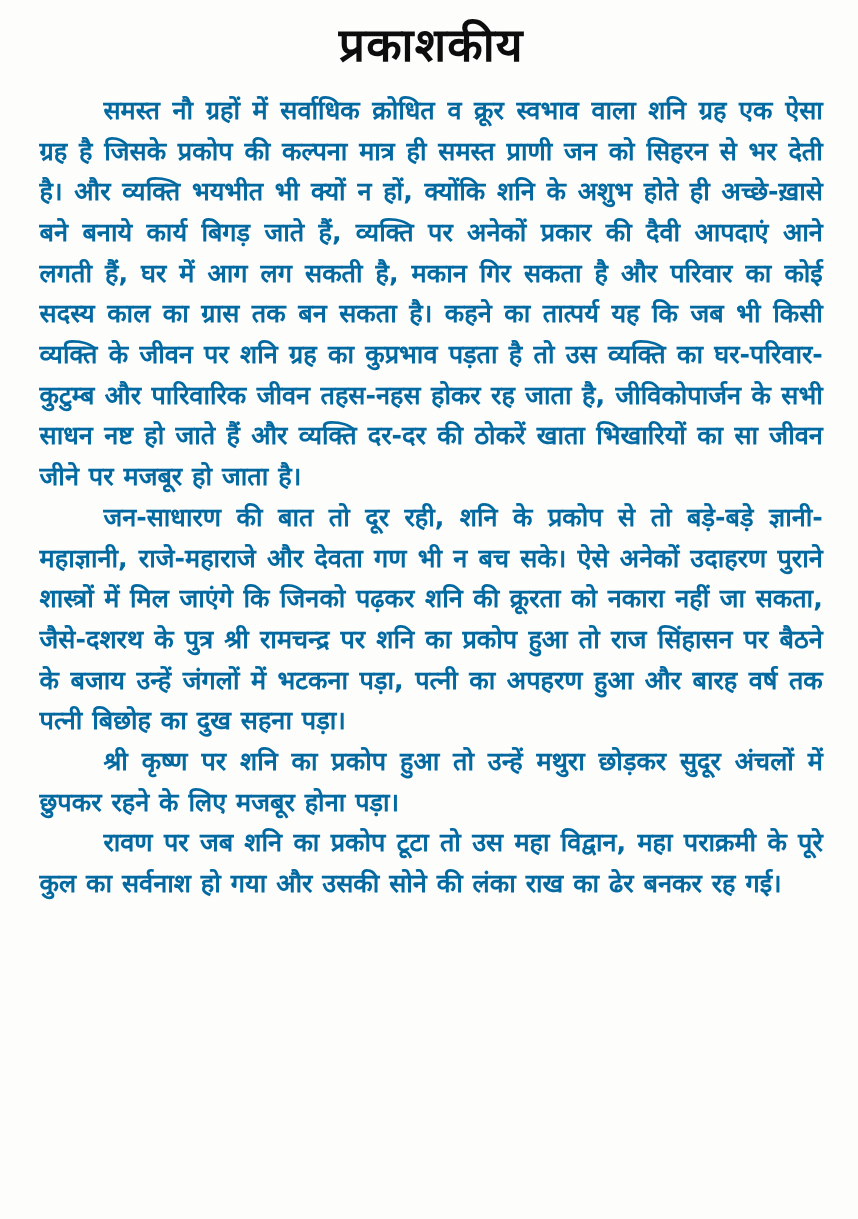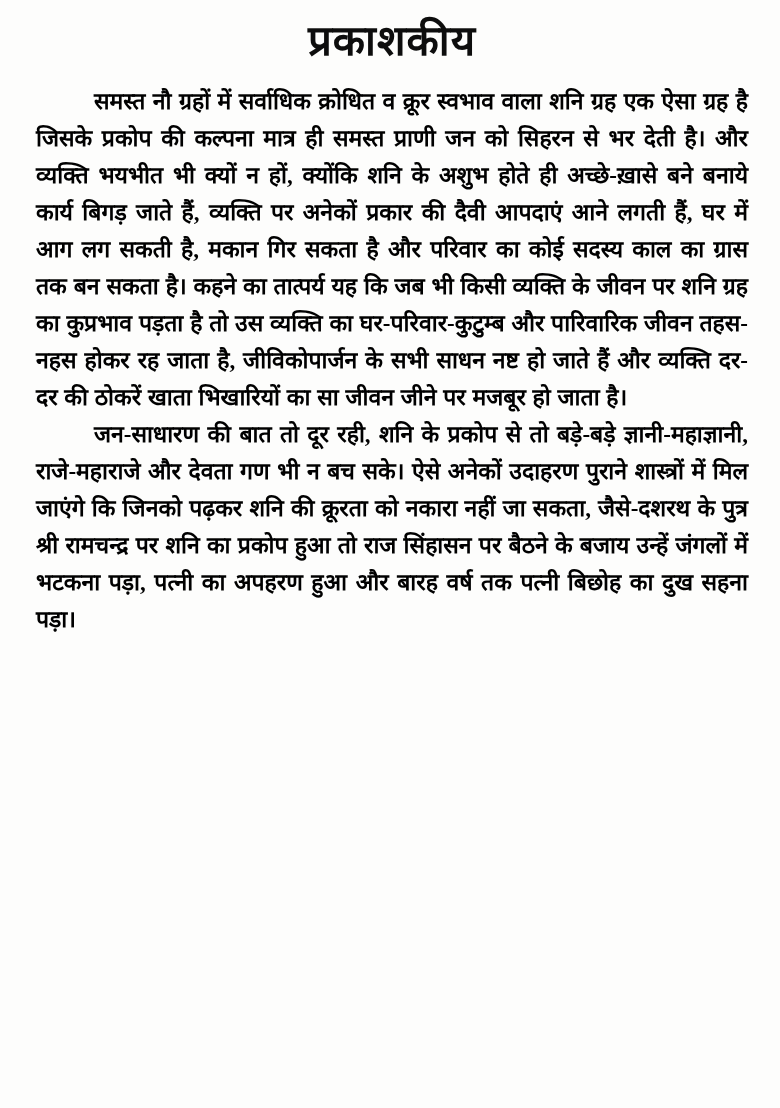--- a/index.html
+++ b/index.html
@@ -29,25 +29,26 @@
     letter-spacing: 1px;
     color: #0d0d0d;
   }
   .para {
     font-size: 23px;
     font-weight: 700;
     line-height: 37px;
     text-align: justify;
     text-indent: 58px;
     margin: 0;
-    color: #000000;
+    color: #0369a1;
     word-spacing: 1px;
-    font-family: Liberation Serif, serif;
   }
 </style>
 </head>
 <body>
 
 <div class="page">
   <h1 class="title">प्रकाशकीय</h1>
   <p class="para">समस्त नौ ग्रहों में सर्वाधिक क्रोधित व क्रूर स्वभाव वाला शनि ग्रह एक ऐसा ग्रह है जिसके प्रकोप की कल्पना मात्र ही समस्त प्राणी जन को सिहरन से भर देती है। और व्यक्ति भयभीत भी क्यों न हों, क्योंकि शनि के अशुभ होते ही अच्छे-ख़ासे बने बनाये कार्य बिगड़ जाते हैं, व्यक्ति पर अनेकों प्रकार की दैवी आपदाएं आने लगती हैं, घर में आग लग सकती है, मकान गिर सकता है और परिवार का कोई सदस्य काल का ग्रास तक बन सकता है। कहने का तात्पर्य यह कि जब भी किसी व्यक्ति के जीवन पर शनि ग्रह का कुप्रभाव पड़ता है तो उस व्यक्ति का घर-परिवार-कुटुम्ब और पारिवारिक जीवन तहस-नहस होकर रह जाता है, जीविकोपार्जन के सभी साधन नष्ट हो जाते हैं और व्यक्ति दर-दर की ठोकरें खाता भिखारियों का सा जीवन जीने पर मजबूर हो जाता है।</p>
   <p class="para">जन-साधारण की बात तो दूर रही, शनि के प्रकोप से तो बड़े-बड़े ज्ञानी-महाज्ञानी, राजे-महाराजे और देवता गण भी न बच सके। ऐसे अनेकों उदाहरण पुराने शास्त्रों में मिल जाएंगे कि जिनको पढ़कर शनि की क्रूरता को नकारा नहीं जा सकता, जैसे-दशरथ के पुत्र श्री रामचन्द्र पर शनि का प्रकोप हुआ तो राज सिंहासन पर बैठने के बजाय उन्हें जंगलों में भटकना पड़ा, पत्नी का अपहरण हुआ और बारह वर्ष तक पत्नी बिछोह का दुख सहना पड़ा।</p>
+  <p class="para">श्री कृष्ण पर शनि का प्रकोप हुआ तो उन्हें मथुरा छोड़कर सुदूर अंचलों में छुपकर रहने के लिए मजबूर होना पड़ा।</p>
+  <p class="para">रावण पर जब शनि का प्रकोप टूटा तो उस महा विद्वान, महा पराक्रमी के पूरे कुल का सर्वनाश हो गया और उसकी सोने की लंका राख का ढेर बनकर रह गई।</p>
 </div>
 
 </body></html>

